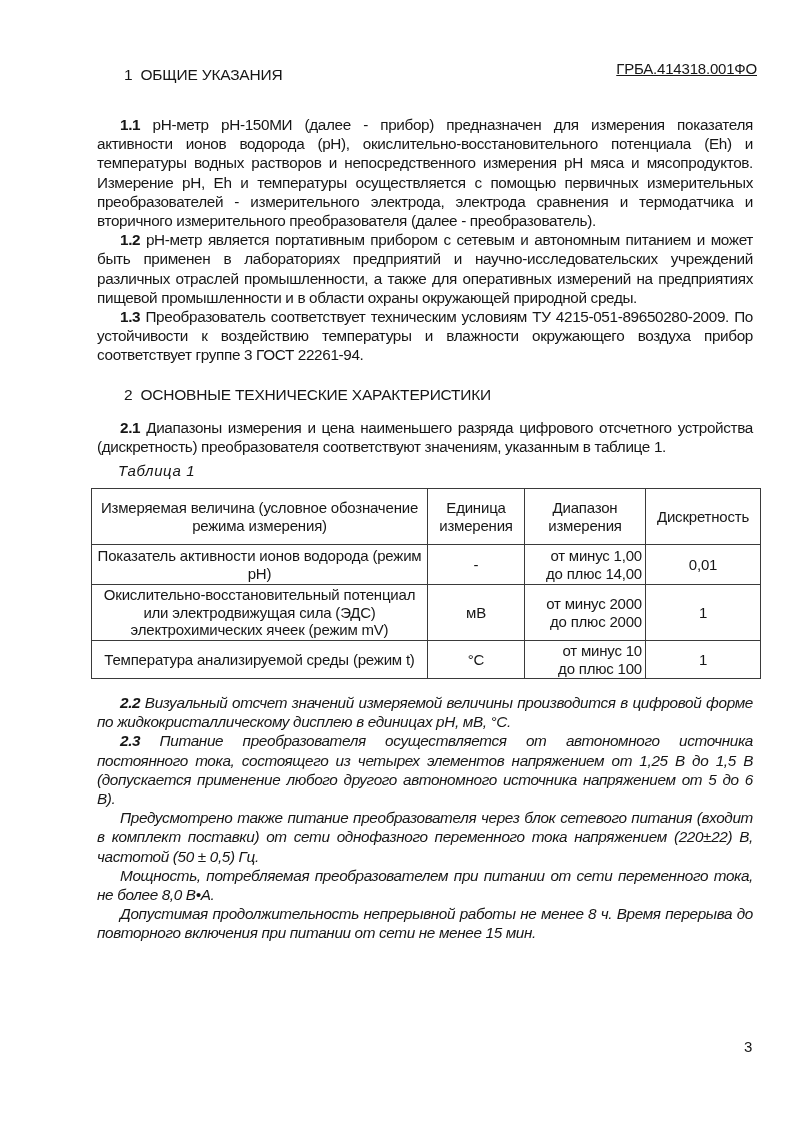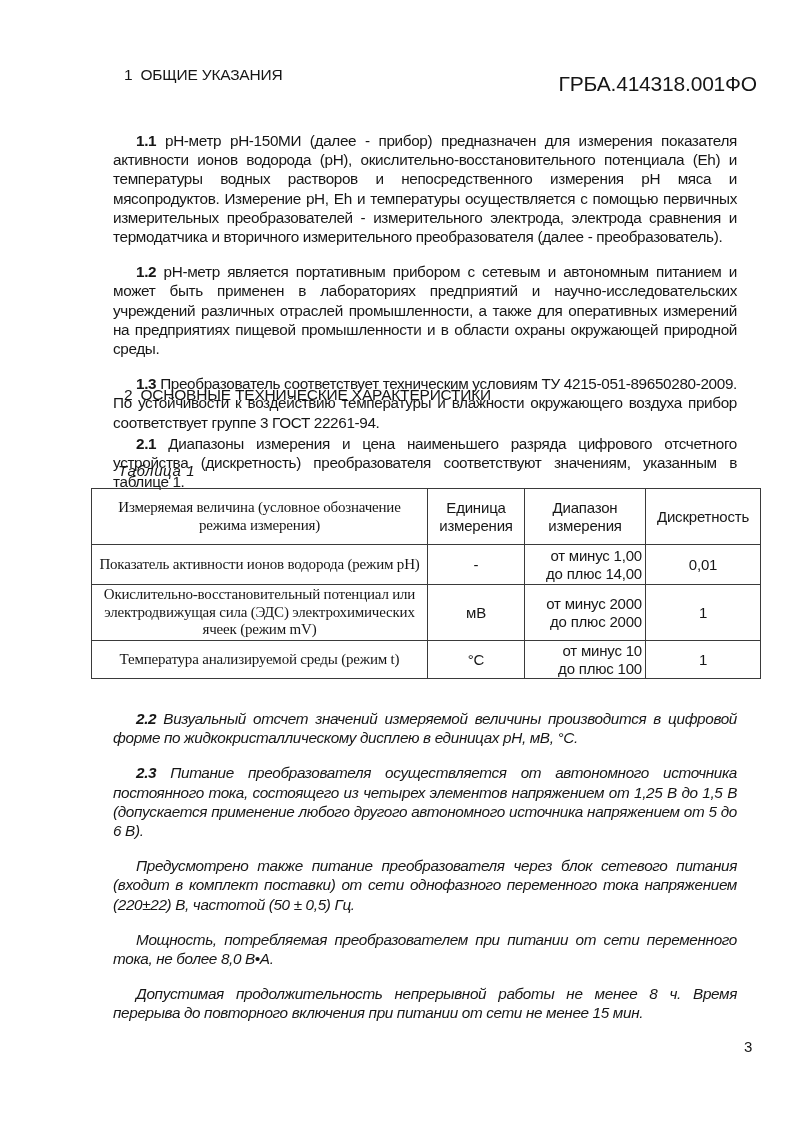--- a/index.html
+++ b/index.html
@@ -2,50 +2,50 @@
 <html><head>
 <meta charset="utf-8">
 <style>
   html, body { margin: 0; padding: 0; background: #ffffff; }
   body {
     width: 800px; height: 1132px; position: relative; overflow: hidden;
     font-family: "Liberation Sans", sans-serif; color: #161616;
   }
   .page { position: absolute; left: 0; top: 0; width: 800px; height: 1132px; }
   .doc-code {
-    position: absolute; right: 43px; top: 72px;
-    font-size: 21px; letter-spacing: -0.2px;
+    position: absolute; right: 43px; top: 60px;
+    font-size: 15px; letter-spacing: -0.2px; text-decoration: underline;
   }
   .section-title {
     position: absolute; left: 124px;
     font-size: 15.5px; font-weight: normal; letter-spacing: -0.2px;
   }
   .section-title .num { margin-right: 8px; }
   .text-block {
     position: absolute; left: 97px; width: 656px;
     font-size: 15.3px; line-height: 19.2px; text-align: justify;
     letter-spacing: -0.35px;
   }
-  .text-block p { margin: 16px; text-indent: 23px; }
+  .text-block p { margin: 0; text-indent: 23px; }
   .text-block b { font-weight: bold; }
   .table-caption {
     position: absolute; left: 118px; top: 462px;
     font-size: 15px; letter-spacing: 0.6px; font-style: italic;
   }
   table.t1 {
     position: absolute; left: 91px; top: 488px;
     border-collapse: collapse; font-size: 15px; line-height: 17.5px;
     letter-spacing: -0.2px;
   }
   table.t1 th, table.t1 td {
     border: 1.3px solid #3a3a3a; padding: 1px 3px; font-weight: normal;
     vertical-align: middle;
   }
   table.t1 th { text-align: center; height: 53px; }
-  .c1 { width: 329px; font-family: Liberation Serif, serif; }
+  .c1 { width: 329px; }
   .c2 { width: 90px; text-align: center; }
   .c3 { width: 114px; text-align: right; }
   .c4 { width: 108px; text-align: center; }
   table.t1 td.c1 { text-align: center; }
   .r1 td { height: 37px; }
   .r2 td { height: 53px; }
   .r3 td { height: 34px; }
   .page-number {
     position: absolute; left: 744px; top: 1038px; font-size: 15px;
   }

